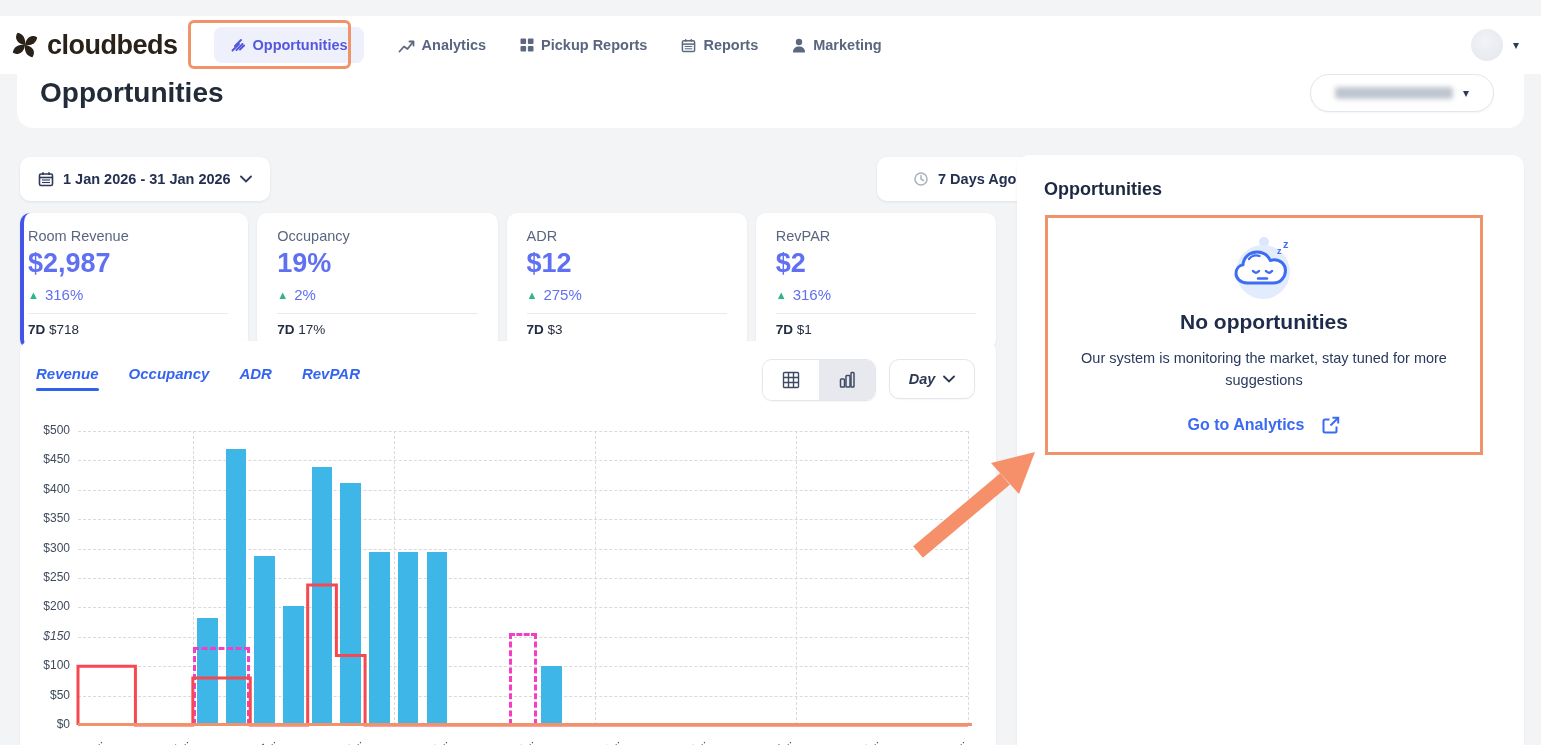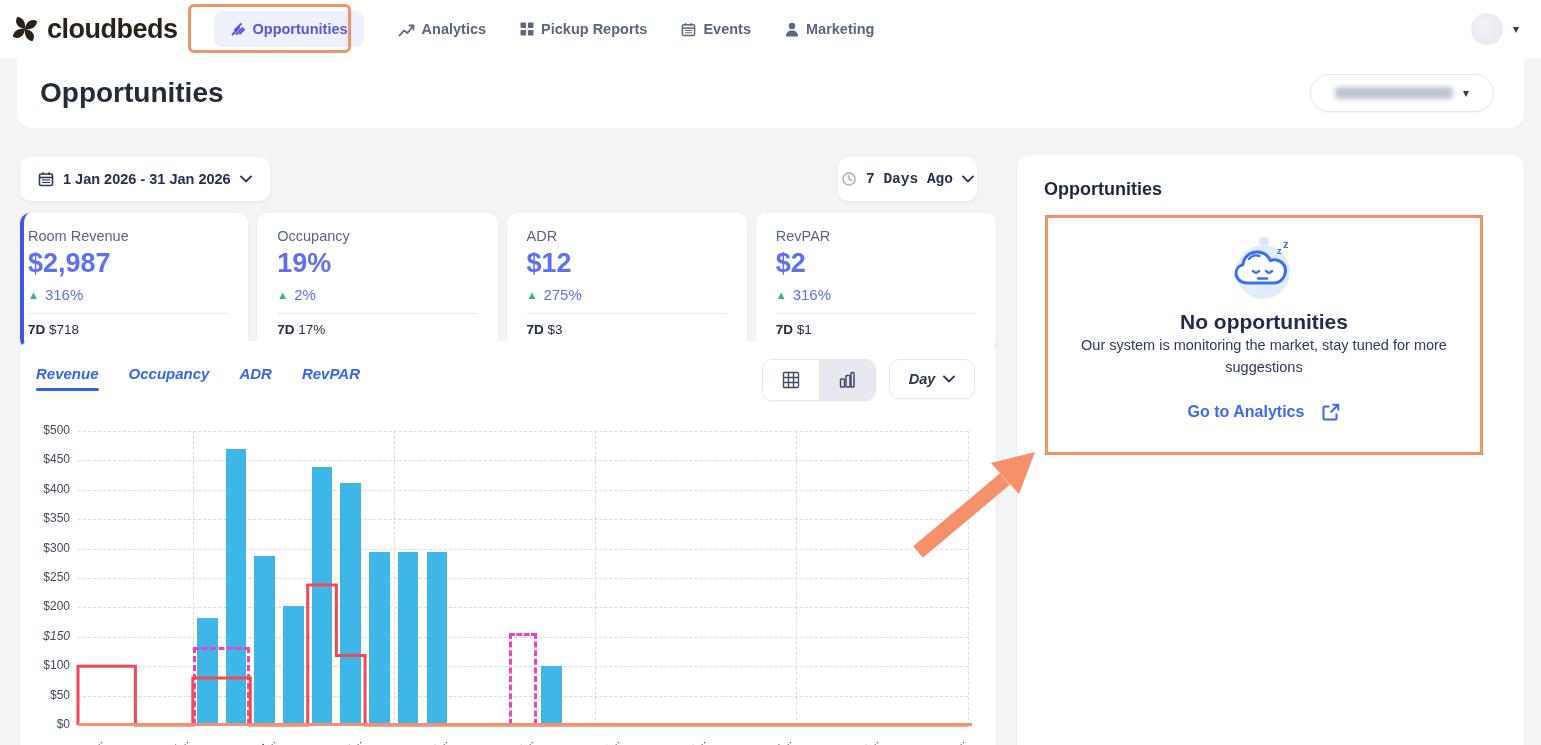--- a/index.html
+++ b/index.html
@@ -5,21 +5,21 @@
   * { margin:0; padding:0; box-sizing:border-box; }
   html,body { width:1541px; height:745px; overflow:hidden; }
   body {
     font-family:"Liberation Sans", sans-serif;
     background:#f3f4f6;
     color:#2b3650;
     position:relative;
   }
   
   .navbar {
-    position:absolute; left:0; top:0; width:1541px; height:58px;
+    position:absolute; left:0; top:16px; width:1541px; height:58px;
     background:#ffffff; display:flex; align-items:center; z-index:3;
   }
   .brand { display:flex; align-items:center; gap:7px; margin-left:10px; cursor:pointer; }
   .brand-text { font-size:27px; font-weight:700; color:#2a2219; letter-spacing:-0.5px; }
   .nav-items { display:flex; align-items:center; margin-left:36px; gap:34px; }
   .nav-item {
     display:flex; align-items:center; gap:7px; font-size:14.5px; font-weight:600;
     color:#5a6680; cursor:pointer; white-space:nowrap;
   }
   .nav-item.active {
@@ -50,21 +50,21 @@
   }
   .blur-bar { width:118px; height:12px; border-radius:3px; background:#bfc5cf; filter:blur(2.5px); }
 
   
   .btn {
     background:#fff; border-radius:10px; box-shadow:0 1px 3px rgba(20,30,60,.08);
     display:flex; align-items:center; gap:9px; cursor:pointer;
     font-size:14.5px; font-weight:700; color:#233050;
   }
   .date-btn { position:absolute; left:20px; top:157px; height:44px; padding:0 18px; }
-  .compare-btn { position:absolute; left:838px; top:157px; height:44px; padding:0 3px;font-family:Liberation Mono, monospace; }
+  .compare-btn { position:absolute; left:877px; top:157px; height:44px; padding:0 36px; }
 
   
   .kpi-row { position:absolute; left:20px; top:213px; width:976px; display:flex; gap:9px; }
   .kpi-card {
     flex:1; background:#fff; border-radius:10px; box-shadow:0 1px 3px rgba(20,30,60,.06);
     padding:15px 20px 12px 20px; cursor:pointer;
   }
   .kpi-card.selected { border-left:4px solid #4355e8; padding-left:4px; }
   .kpi-label { font-size:14.5px; color:#5a6680; }
   .kpi-value { font-size:27px; font-weight:700; color:#6070f2; margin-top:4px; }
@@ -120,21 +120,21 @@
     position:absolute; left:1017px; top:155px; width:507px; height:606px;
     background:#fff; border-radius:12px; box-shadow:0 1px 3px rgba(20,30,60,.06);
   }
   .right-title { font-size:18px; font-weight:700; color:#1c2740; margin:24px 0 0 27px; }
   .empty-box {
     position:absolute; left:28px; top:60px; width:438px; height:240px;
     border:3px solid #f0936b; display:flex; flex-direction:column; align-items:center;
     text-align:center; padding:16px 20px 0 20px;
   }
   .empty-title { font-size:21px; font-weight:600; color:#1e2b4a; margin-top:10px; }
-  .empty-msg { font-size:14.5px; color:#2a3a5e; line-height:1.55; max-width:410px; }
+  .empty-msg { font-size:14.5px; color:#2a3a5e; line-height:1.55; margin-top:13px; max-width:410px; }
   .analytics-link { display:flex; align-items:center; gap:18px; margin-top:24px;
     font-size:16px; font-weight:700; color:#3b6af5; cursor:pointer; }
 
   
   .arrow-overlay { position:absolute; left:893px; top:438px; width:160px; height:130px; z-index:6; pointer-events:none; }
 
   svg { display:block; }
 </style>
 </head>
 <body>
@@ -191,21 +191,21 @@
             <rect x="1.5" y="3" width="13" height="11.5" rx="1.5"></rect>
             <line x1="1.5" y1="6.5" x2="14.5" y2="6.5"></line>
             <line x1="5" y1="1.2" x2="5" y2="4"></line>
             <line x1="11" y1="1.2" x2="11" y2="4"></line>
             <g stroke-width="1.1">
               <line x1="4" y1="9" x2="12" y2="9"></line>
               <line x1="4" y1="11.5" x2="12" y2="11.5"></line>
             </g>
           </svg>
         </span>
-        <span>Events</span>
+        <span>Reports</span>
       </div>
       <div class="nav-item">
         <span>
           <svg width="14" height="15" viewBox="0 0 14 15" fill="#5c6780">
             <circle cx="7" cy="4" r="3.2"></circle>
             <path d="M1 14.5 C1 10.5 3.5 8.6 7 8.6 C10.5 8.6 13 10.5 13 14.5 Z"></path>
           </svg>
         </span>
         <span>Marketing</span>
       </div>

